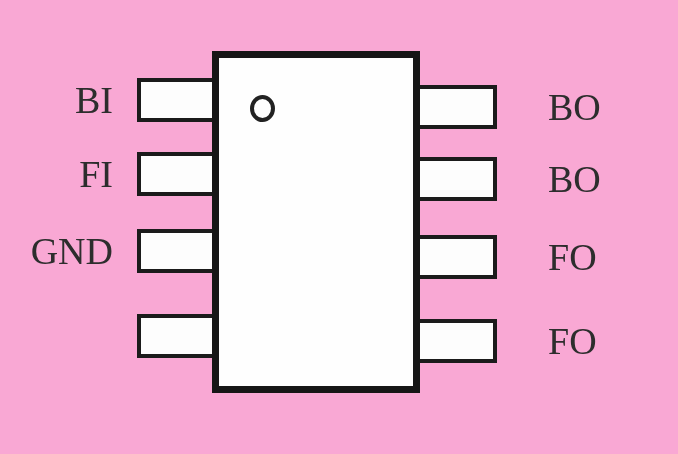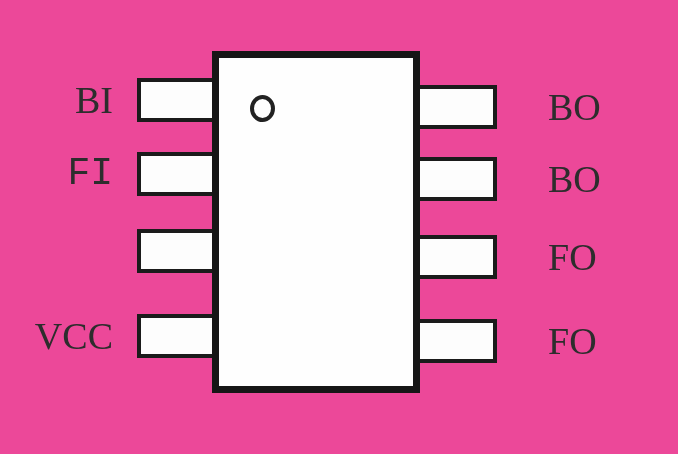--- a/index.html
+++ b/index.html
@@ -4,21 +4,21 @@
 <style>
   html, body {
     margin: 0;
     padding: 0;
     background: #ffffff;
   }
   .stage {
     position: relative;
     width: 678px;
     height: 454px;
-    background: #ec4899;
+    background: #f9a8d4;
     overflow: hidden;
     font-family: "Liberation Serif", "DejaVu Serif", serif;
   }
   
   .chip-body {
     position: absolute;
     left: 212px;
     top: 51px;
     width: 208px;
     height: 342px;
@@ -66,21 +66,21 @@
     align-items: center;
     font-size: 38px;
     line-height: 44px;
     color: #2d2d2d;
     letter-spacing: 0px;
     z-index: 3;
   }
   .pin-label.left  { left: 12px;  width: 101px; justify-content: flex-end; }
   .pin-label.right { left: 548px; width: 110px; justify-content: flex-start; }
   .pin-label.l1 { top: 78px; }
-  .pin-label.l2 { top: 152px; font-family: Liberation Mono, monospace; }
+  .pin-label.l2 { top: 152px; }
   .pin-label.l3 { top: 229px; }
   .pin-label.l4 { top: 314px; }
   .pin-label.r1 { top: 85px; }
   .pin-label.r2 { top: 157px; }
   .pin-label.r3 { top: 235px; }
   .pin-label.r4 { top: 319px; }
 </style>
 </head>
 <body>
 
@@ -95,20 +95,20 @@
   <div class="lead right r2"></div>
   <div class="lead right r3"></div>
   <div class="lead right r4"></div>
 
   <div class="chip-body">
     <div class="pin1-dot"></div>
   </div>
 
   <div class="pin-label left l1">BI</div>
   <div class="pin-label left l2">FI</div>
-  <div class="pin-label left l4">VCC</div>
+  <div class="pin-label left l3">GND</div>
 
   <div class="pin-label right r1">BO</div>
   <div class="pin-label right r2">BO</div>
   <div class="pin-label right r3">FO</div>
   <div class="pin-label right r4">FO</div>
 
 </div>
 
 </body></html>

